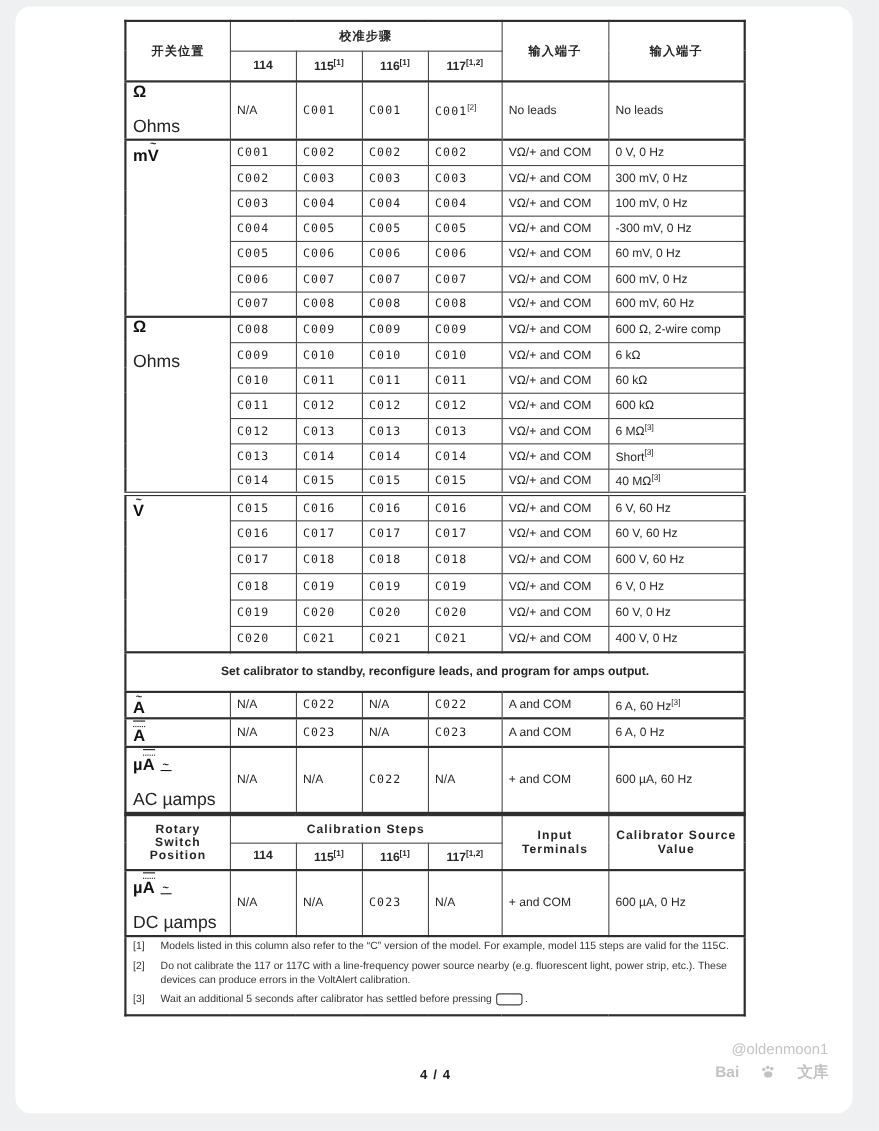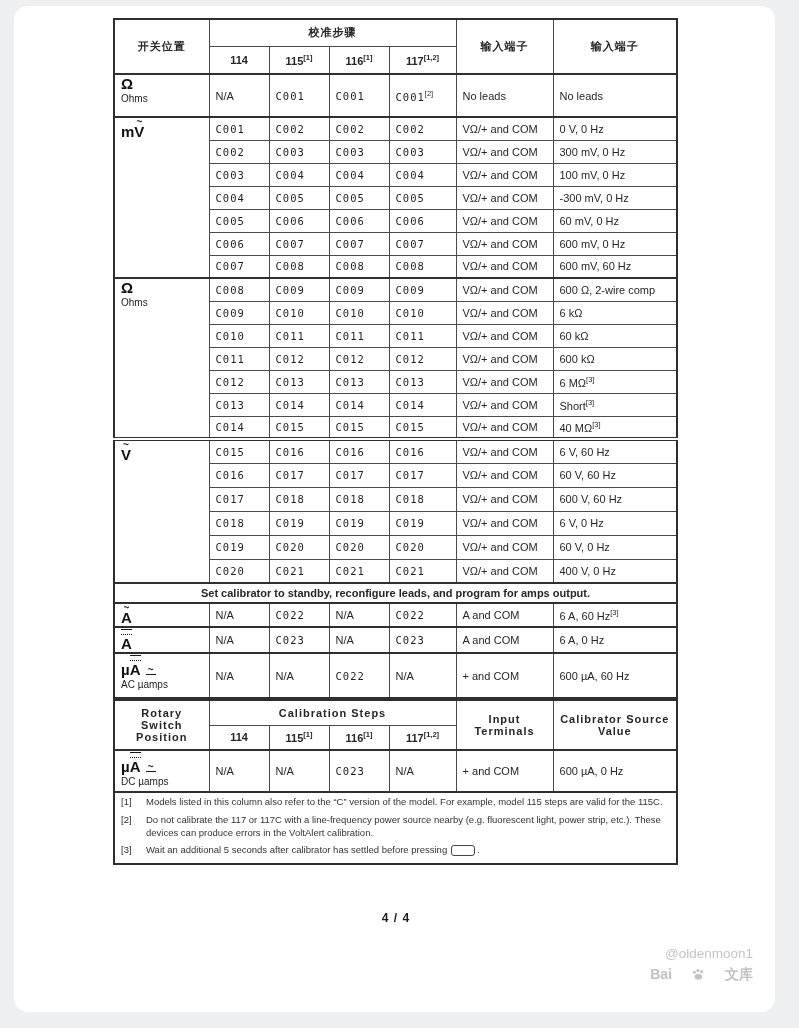--- a/index.html
+++ b/index.html
@@ -47,21 +47,21 @@
   }
   
   .sym-line{display:flex;align-items:flex-end;line-height:1;}
   .sym-main{font-weight:bold;font-size:15px;color:#111;}
   .charwrap{display:inline-flex;flex-direction:column;align-items:center;}
   .tildemark{font-size:10px;line-height:5px;font-weight:bold;}
   .dcmark{width:11px;height:4px;border-top:1.5px solid #1a1a1a;border-bottom:1.5px dotted #1a1a1a;margin-bottom:1px;}
   .acdc{display:inline-flex;flex-direction:column;align-items:center;margin-left:5px;transform:translateY(-2px);}
   .acdc-t{font-size:10px;line-height:4px;font-weight:bold;}
   .acdc-b{width:10px;border-top:1.5px solid #1a1a1a;margin-top:2px;}
-  .sym-sub{font-size:10px;color:#222;margin-top:2px;}
+  .sym-sub{font-size:16px;color:#222;margin-top:16px;}
   .table4-title{
     text-align:center;font-weight:bold;font-size:11.5px;color:#1d1d1d;
     margin:16px 0 9px 0;
   }
   
   td.fncell{padding:6px 10px 7px 10px;}
   .fn{display:flex;gap:9px;font-size:9.5px;color:#333;margin:2px 0 5px 0;line-height:1.35;}
   .fn-num{width:16px;flex:none;}
   .fn-text{flex:1;}
   .key-icon{
@@ -314,21 +314,21 @@
             <td class="srccell">60 V, 0 Hz</td>
           </tr>
           <tr style="height: 24px;">
             <td class="stepcell"><span class="seg">C020</span></td>
             <td class="stepcell"><span class="seg">C021</span></td>
             <td class="stepcell"><span class="seg">C021</span></td>
             <td class="stepcell"><span class="seg">C021</span></td>
             <td class="termcell">VΩ/+ and COM</td>
             <td class="srccell">400 V, 0 Hz</td>
           </tr>
-          <tr class="sep-std" style="height: 20px;">
+          <tr class="sep-std" style="height: 36px;">
             <td class="noterow" colspan="7">Set calibrator to standby, reconfigure leads, and program for amps output.</td>
           </tr>
           <tr class="sep-std" style="height: 23px;">
             <td class="symcell" rowspan="1">
               <div class="symcell-inner">
                 <div class="sym-line">
                   <span class="charwrap">
                     <span class="tildemark">~</span>
                     <span class="sym-main">A</span>
                   </span>

